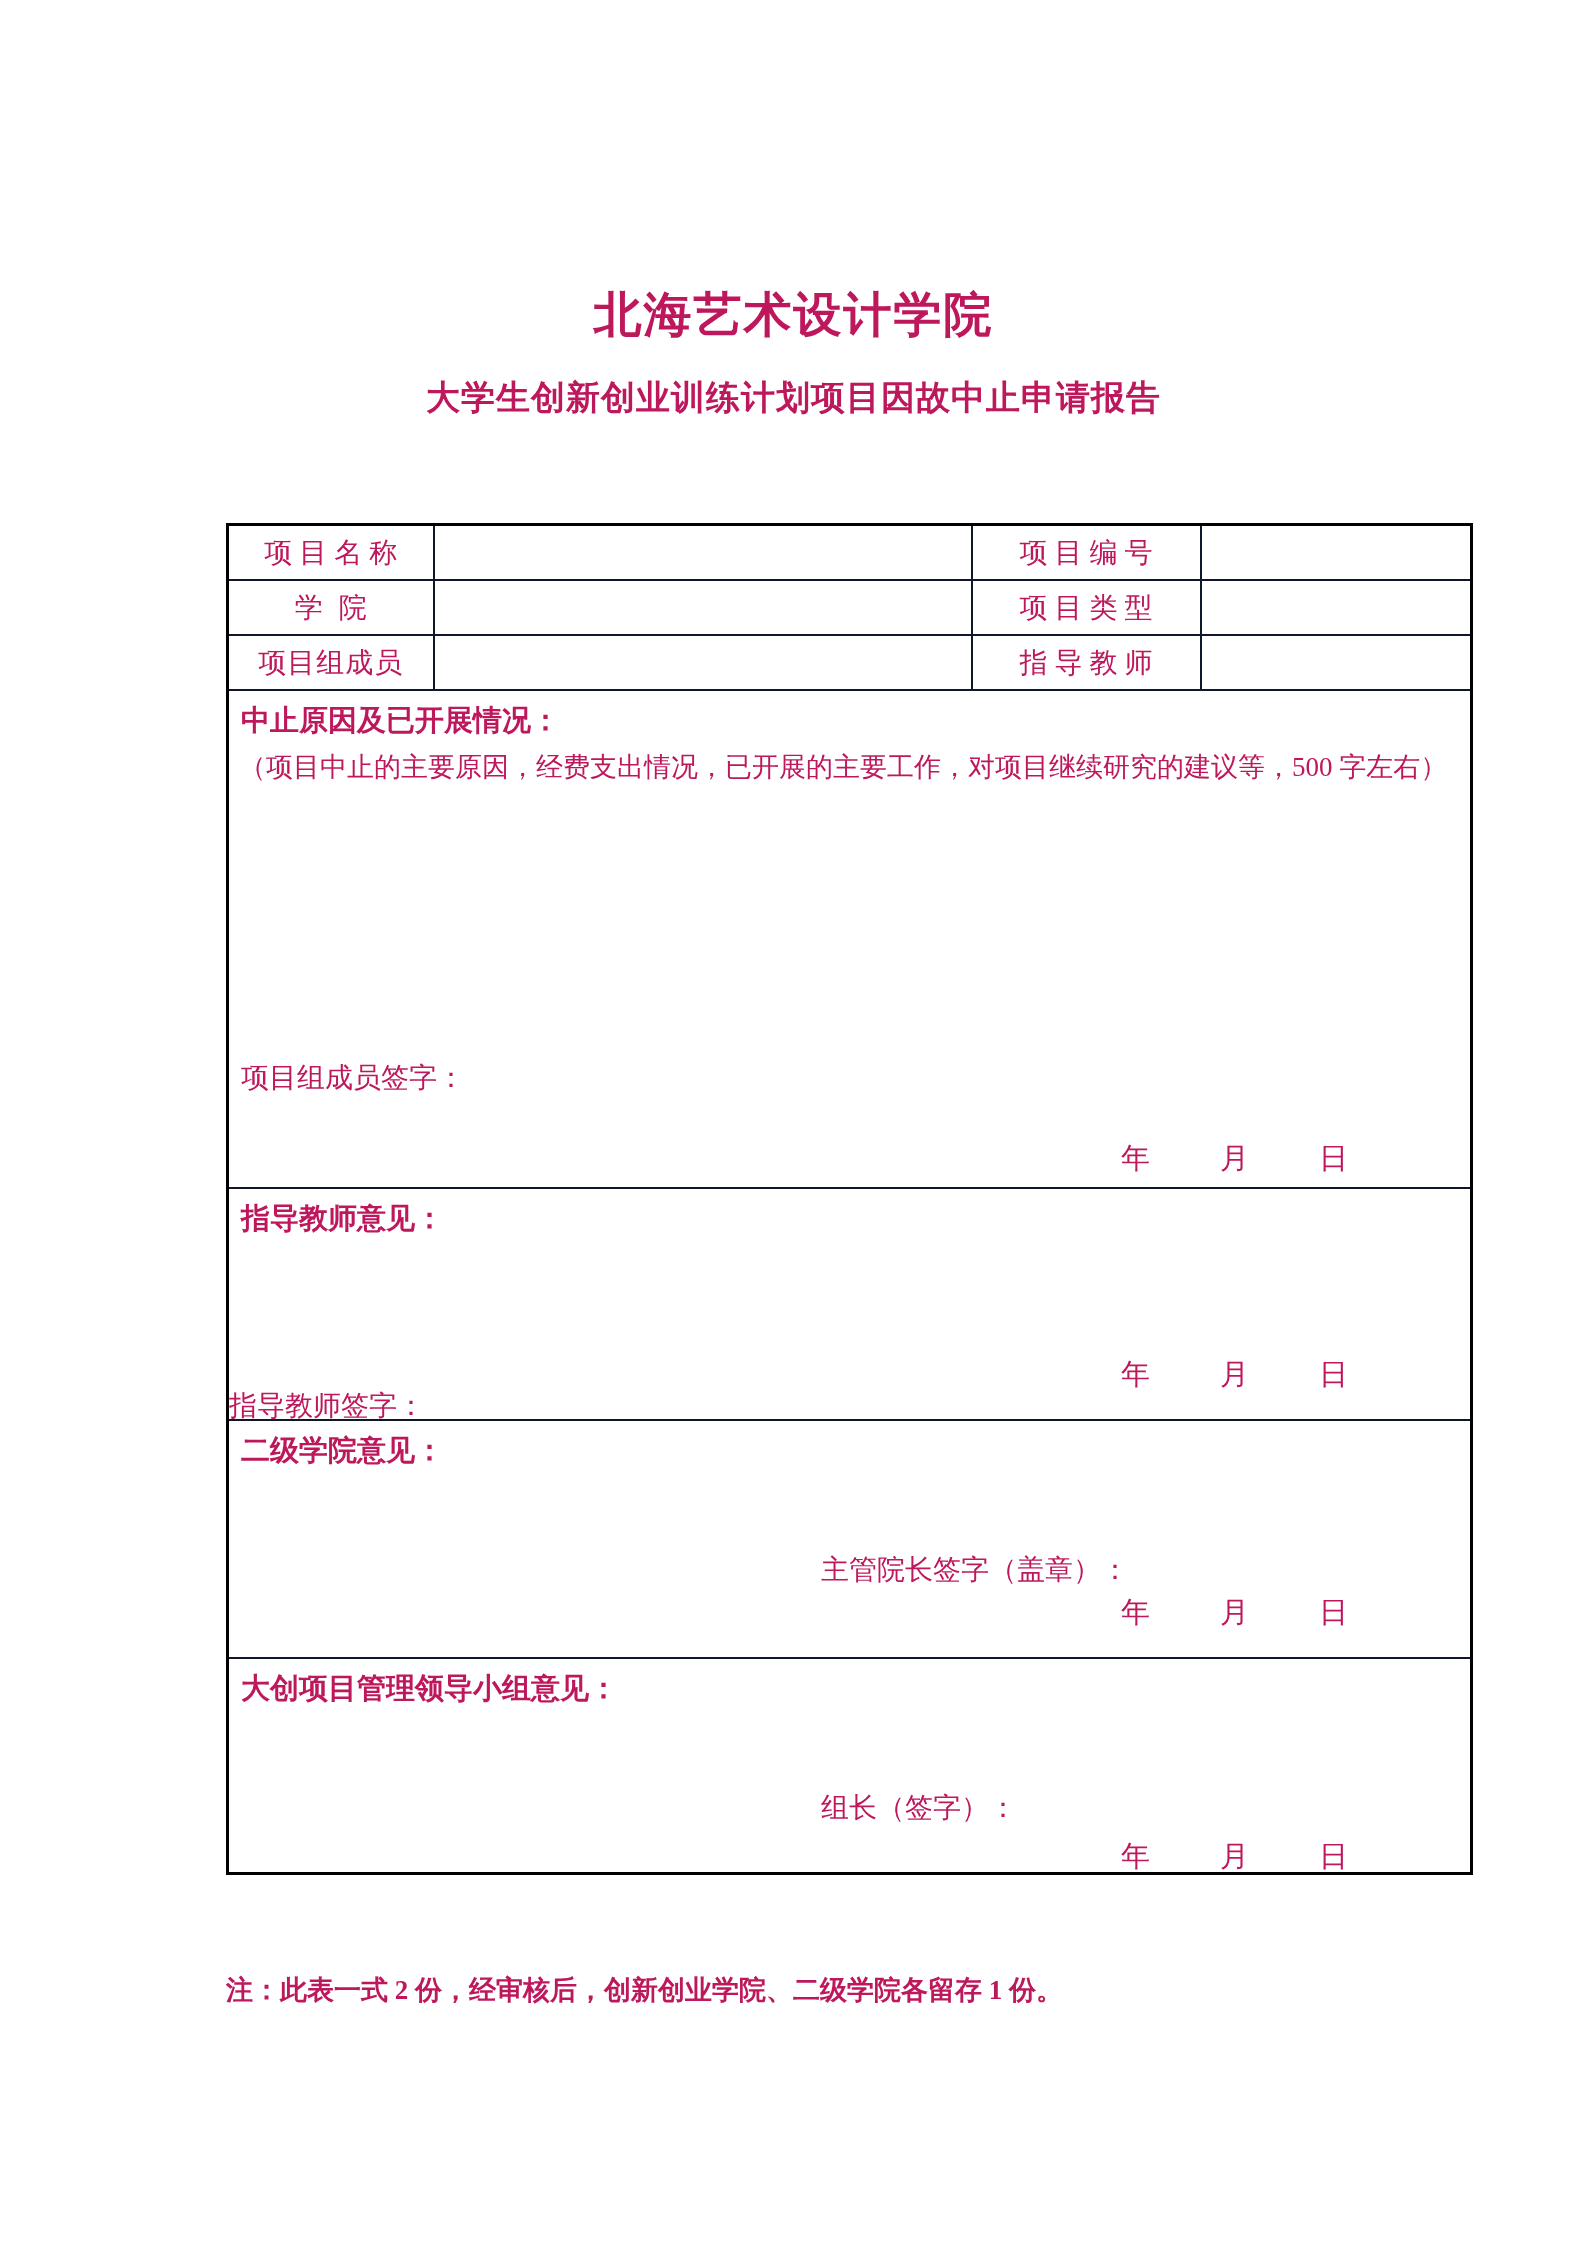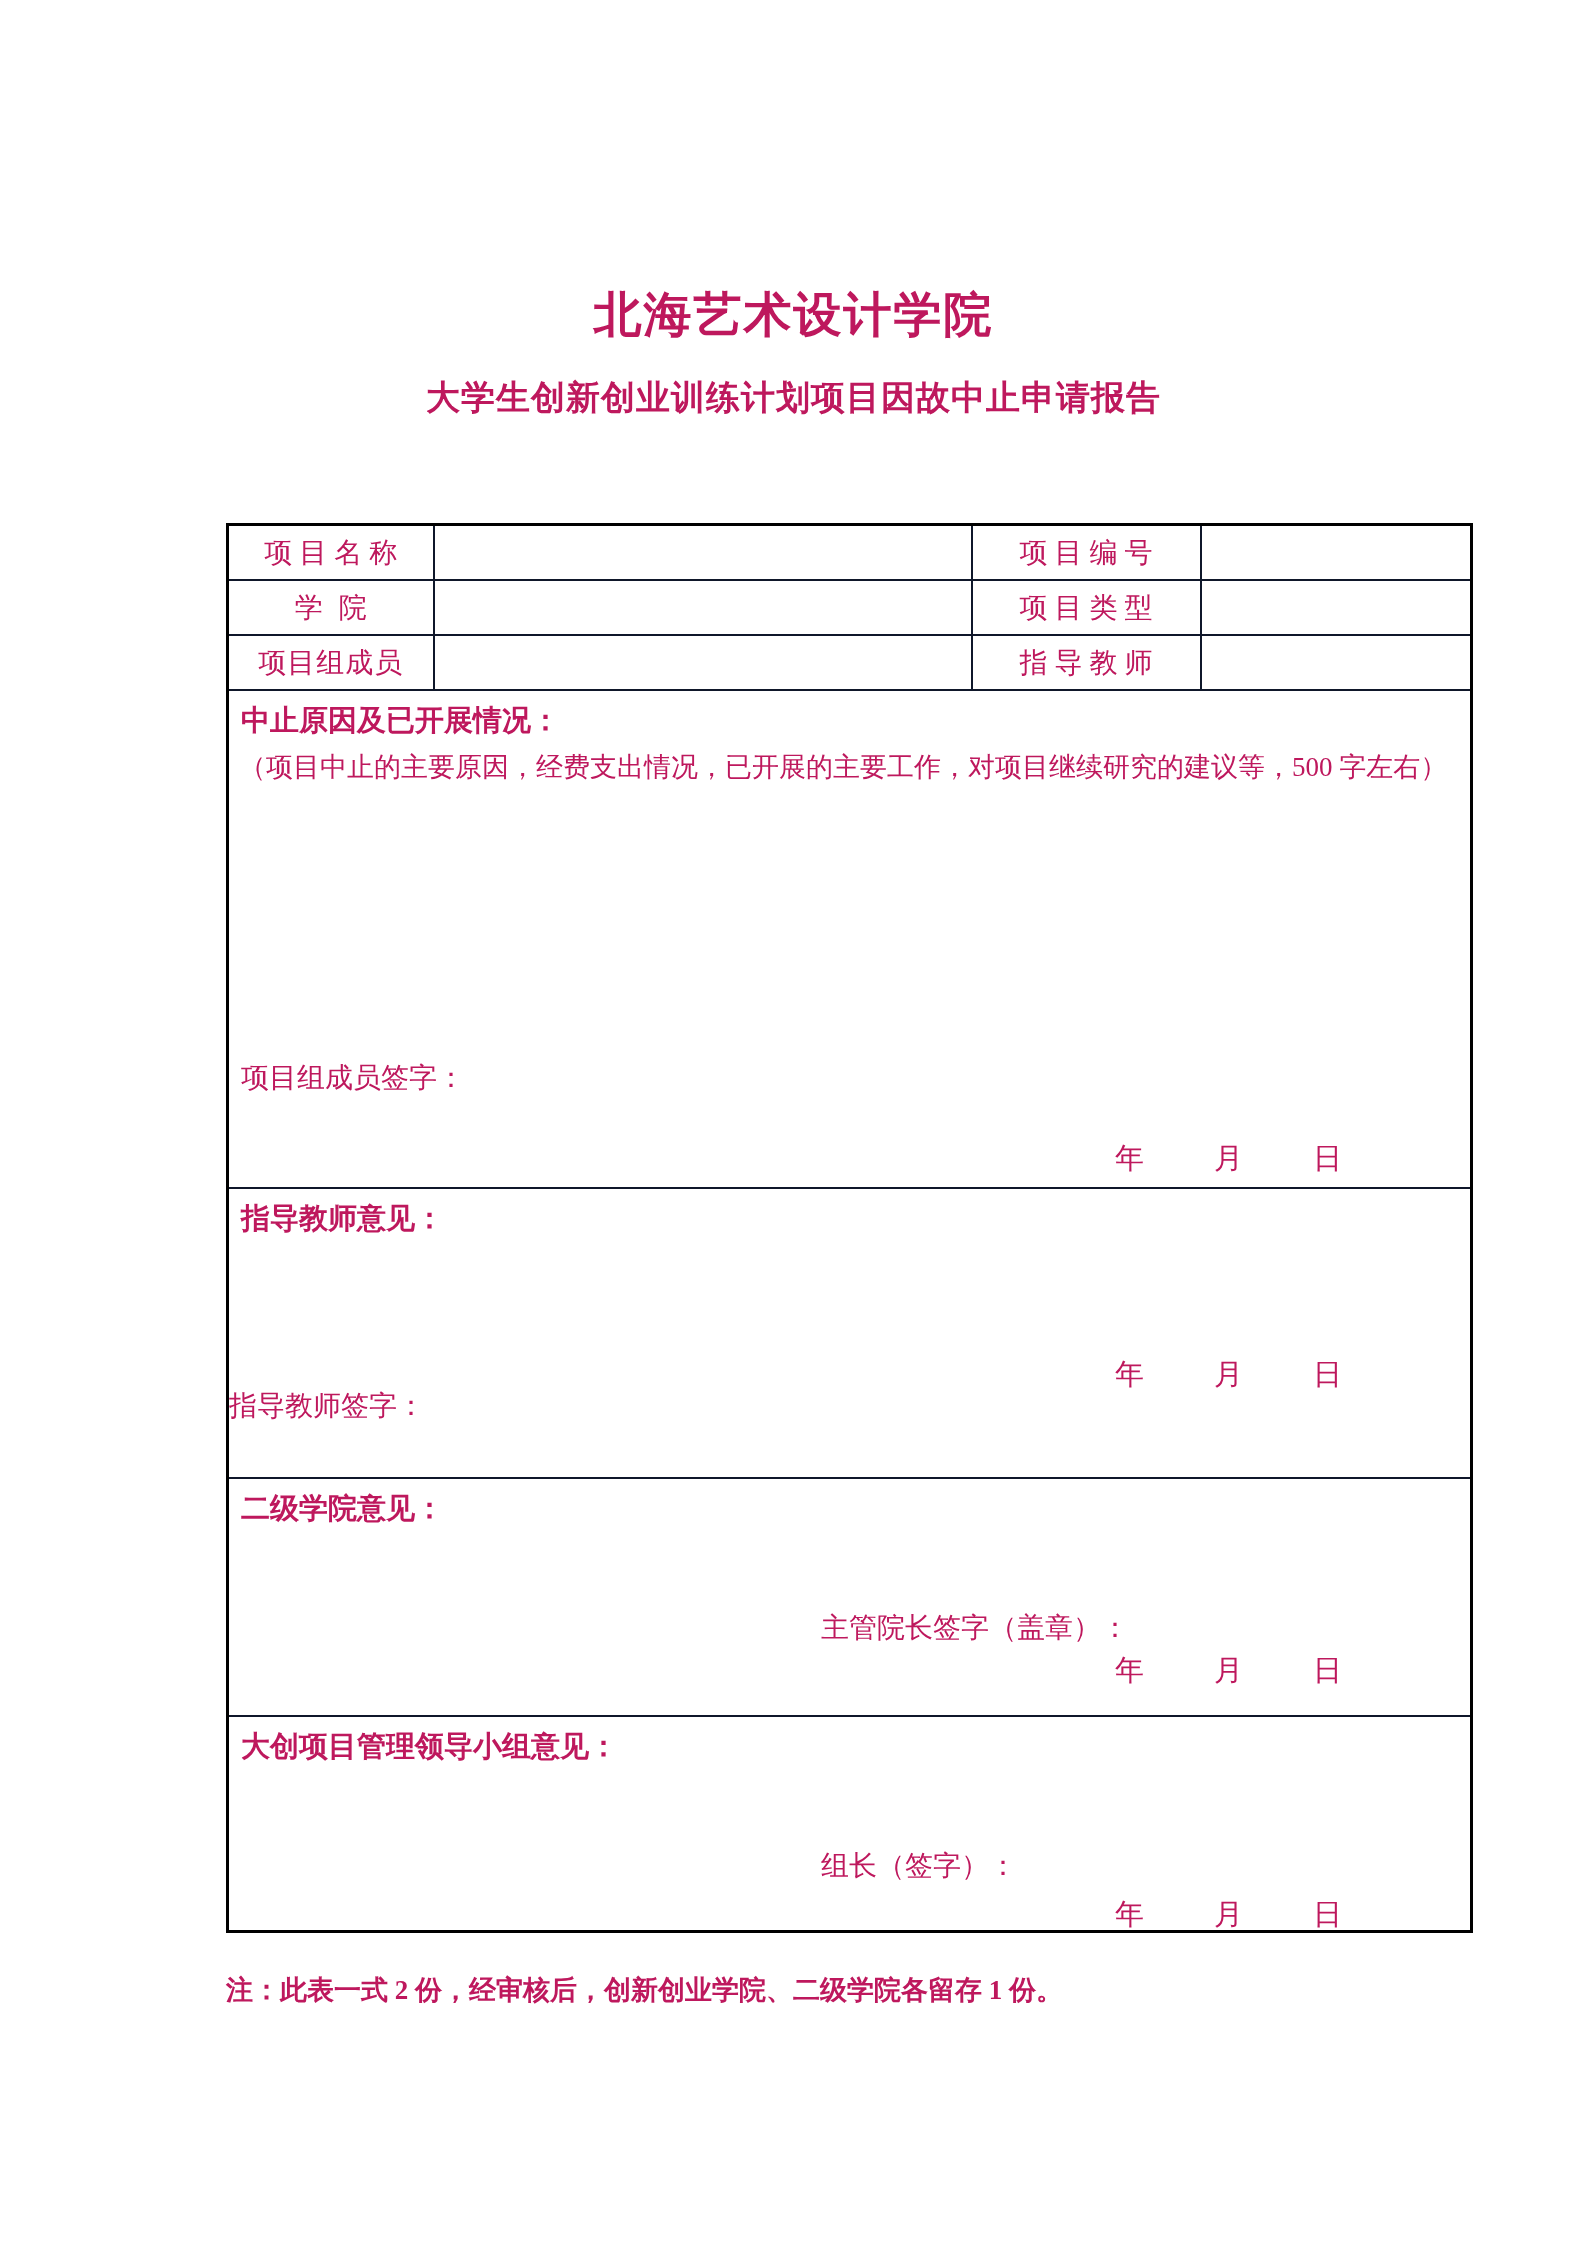--- a/index.html
+++ b/index.html
@@ -47,23 +47,24 @@
   tr.info-row td { height: 53px; }
 
   .ls1  { letter-spacing: 1px; }
   .ls7  { letter-spacing: 7px;  text-indent: 7px; }
   .ls8  { letter-spacing: 8px;  text-indent: 8px; }
   .ls16 { letter-spacing: 16px; text-indent: 16px; }
 
   .sec {
     position: relative;
     width: 100%;
+    padding-left: 6px;
   }
   .sec-1 { height: 496px; }
-  .sec-2 { height: 288px; }
+  .sec-2 { height: 230px; }
   .sec-3 { height: 236px; }
   .sec-4 { height: 213px; }
 
   .sec-heading {
     position: absolute;
     left: 12px;
     top: 10px;
     font-weight: bold;
     font-size: 29px;
     white-space: nowrap;

